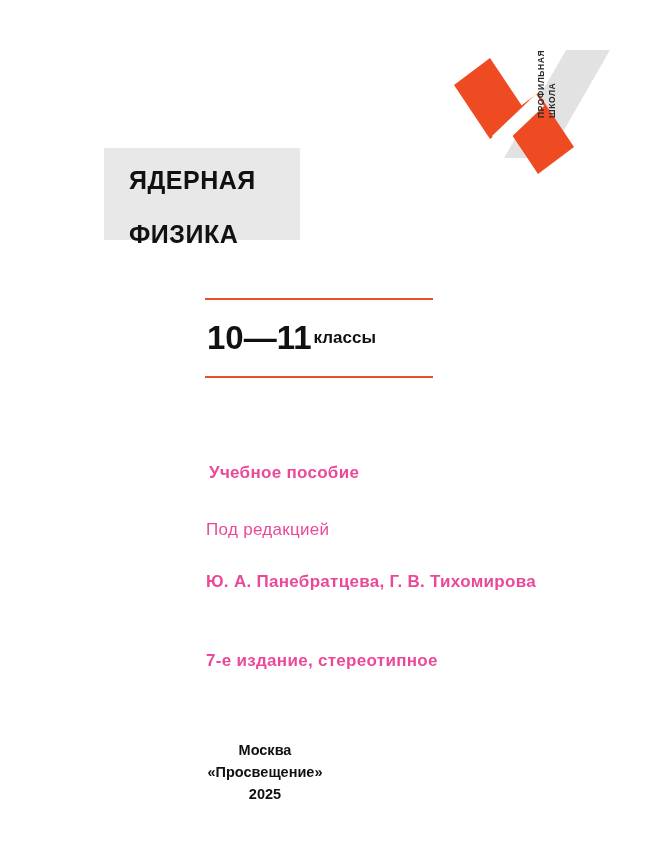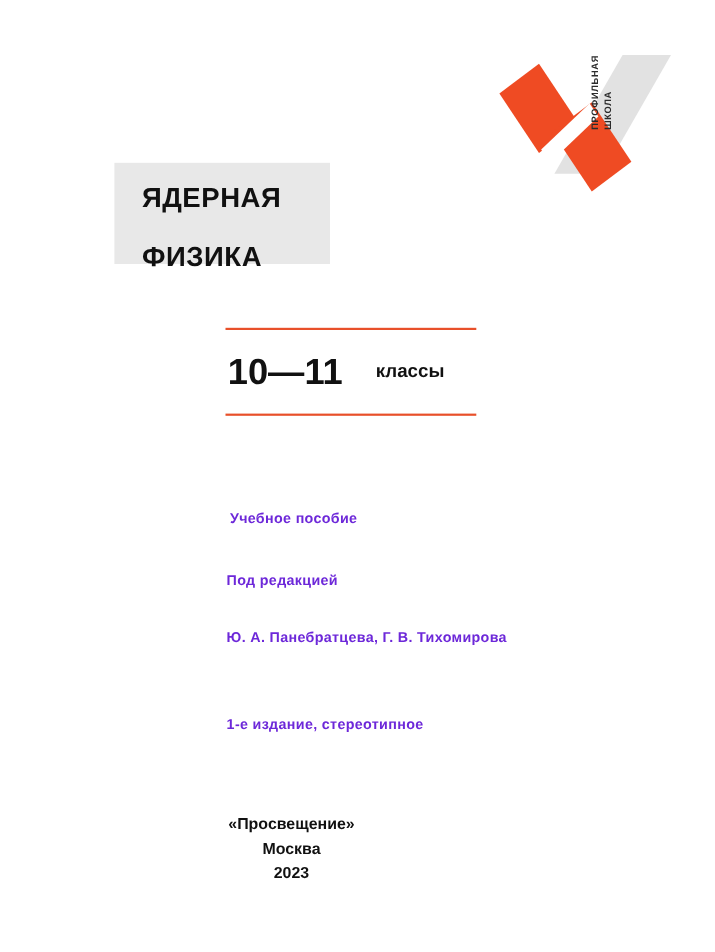--- a/index.html
+++ b/index.html
@@ -79,44 +79,43 @@
     background: #e8502a;
     width: 228px;
   }
   .grade .rule.bottom { margin-top: 0; }
   .grade-text {
     height: 76px;
     display: flex;
     align-items: center;
     padding-left: 2px;
     white-space: nowrap;
-    gap: 28px;
   }
   .grade-num {
     font-size: 33px;
     font-weight: bold;
     color: #111111;
     letter-spacing: 0px;
   }
   .grade-word {
     font-size: 17px;
     font-weight: bold;
     color: #111111;
     margin-left: 2px;
   }
 
   
   .txt {
     position: absolute;
-    font-size: 13px;
-    color: #6d28d9;
+    font-size: 17px;
+    color: #ec4899;
     white-space: nowrap;
   }
   .manual      { left: 209px; top: 463px; font-weight: bold; letter-spacing: 0.3px; }
-  .edited-by   { left: 206px; top: 520px; font-weight: bold; letter-spacing: 0.3px; }
+  .edited-by   { left: 206px; top: 520px; font-weight: normal; letter-spacing: 0.3px; }
   .editors     { left: 206px; top: 572px; font-weight: bold; letter-spacing: 0.3px; }
   .edition     { left: 206px; top: 651px; font-weight: bold; letter-spacing: 0.3px; }
 
   .imprint {
     position: absolute;
     left: 200px;
     top: 739px;
     text-align: center;
     width: 130px;
     font-size: 14.5px;
@@ -158,21 +157,21 @@
     <div class="grade-text">
       <span class="grade-num">10—11</span>
       <span class="grade-word">классы</span>
     </div>
     <div class="rule bottom"></div>
   </div>
 
   <div class="txt manual">Учебное пособие</div>
   <div class="txt edited-by">Под  редакцией</div>
   <div class="txt editors">Ю.  А.  Панебратцева,  Г.  В.  Тихомирова</div>
-  <div class="txt edition">1-е  издание,  стереотипное</div>
+  <div class="txt edition">7-е  издание,  стереотипное</div>
 
   <div class="imprint">
+    <div>Москва</div>
     <div>«Просвещение»</div>
-    <div>Москва</div>
-    <div>2023</div>
+    <div>2025</div>
   </div>
 
 </div>
 
 </body></html>

